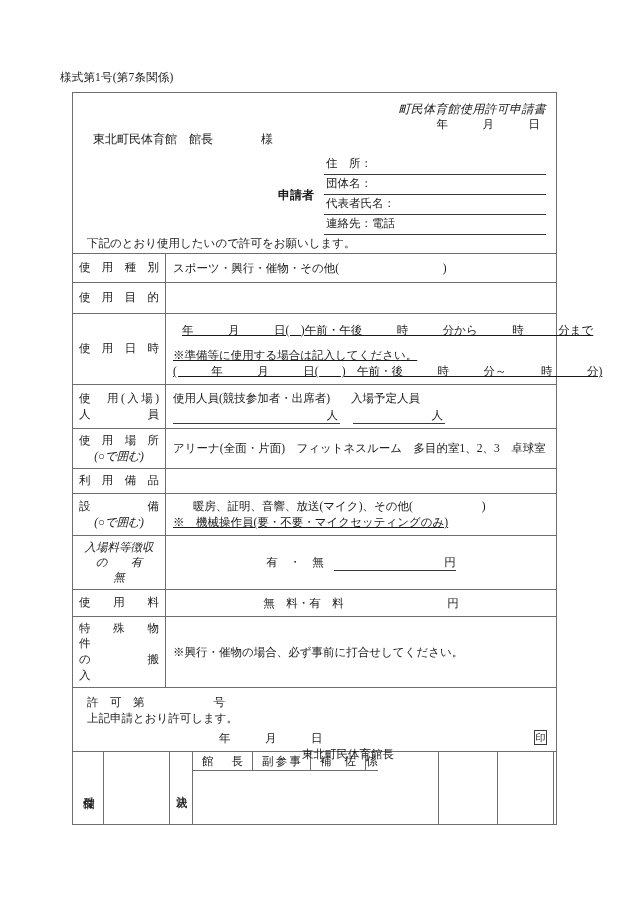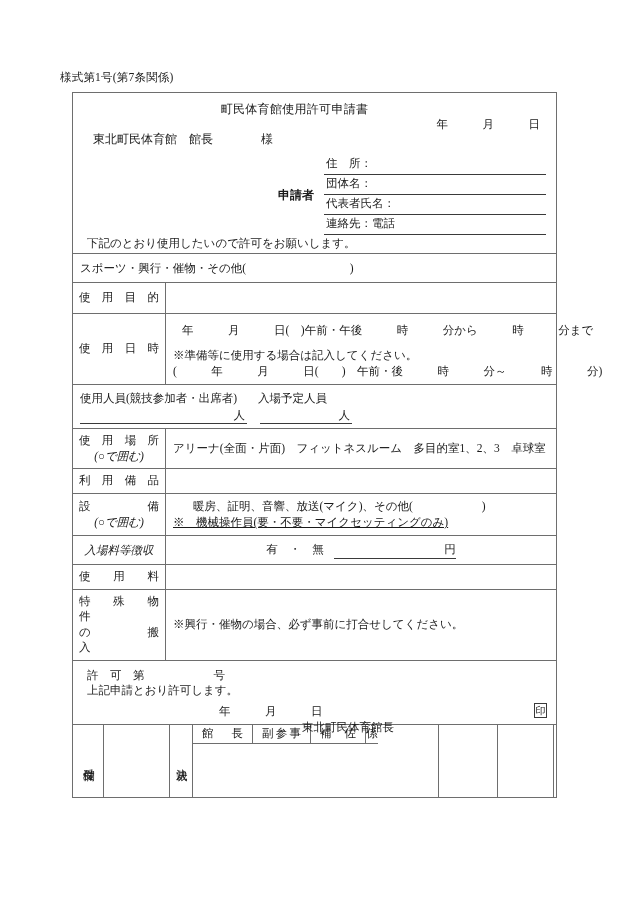--- a/index.html
+++ b/index.html
@@ -78,24 +78,25 @@
     justify-content: center;
   }
   
   .hdr {
     position: relative;
     box-sizing: border-box;
     padding: 8px 10px 8px 10px;
     height: 160px;
   }
   .hdr-title {
-    text-align: center;
+    text-align: right;
     font-size: 12px;
     letter-spacing: 0.3px;
     margin-left: -40px;
+    font-style: italic;
   }
   .hdr-date {
     position: absolute;
     right: 16px;
     top: 24px;
     font-size: 11.5px;
     white-space: pre;
   }
   .hdr-addressee {
     position: absolute;
@@ -131,21 +132,21 @@
   }
   .hdr-request {
     position: absolute;
     left: 14px;
     top: 143px;
     font-size: 11.5px;
   }
   
   .r-shubetsu .cell { min-height: 28px; }
   .r-mokuteki .cell { min-height: 30px; }
-  .r-nichiji .cell { min-height: 54px; justify-content: space-between; padding-top: 8px; padding-bottom: 4px;}
+  .r-nichiji .cell { min-height: 54px; justify-content: space-between; padding-top: 8px; padding-bottom: 4px; text-decoration: underline;}
   .r-nichiji .line1 { text-align: center; white-space: pre; }
   .r-nichiji .note { white-space: pre; margin-top: 8px; }
   .r-ninin .cell { min-height: 30px; padding-top: 5px; }
   .ninin-top { display: flex; white-space: pre; }
   .ninin-a { width: 178px; }
   .ninin-b { }
   .ninin-bot { display: flex; }
   .ul-a { width: 165px; border-bottom: 1px solid #3a3a3a; text-align: right; font-size: 11.5px; padding-right: 2px; }
   .ul-gap { width: 13px; }
   .ul-b { width: 90px; border-bottom: 1px solid #3a3a3a; text-align: right; font-size: 11.5px; padding-right: 2px; }
@@ -274,20 +275,23 @@
           <div class="aline">団体名：</div>
           <div class="aline">代表者氏名：</div>
           <div class="aline">連絡先：電話</div>
         </div>
       </div>
 
       <div class="hdr-request">下記のとおり使用したいので許可をお願いします。</div>
     </div>
 
     <div class="row r-shubetsu">
+      <div class="lbl">
+        <span class="j">使用種別</span>
+      </div>
       <div class="cell">スポーツ・興行・催物・その他(　　　　　　　　　)</div>
     </div>
 
     <div class="row r-mokuteki">
       <div class="lbl">
         <span class="j">使用目的</span>
       </div>
       <div class="cell"></div>
     </div>
 
@@ -296,20 +300,24 @@
         <span class="j">使用日時</span>
       </div>
       <div class="cell">
         <div class="line1">年　　　月　　　日(　)午前・午後　　　時　　　分から　　　時　　　分まで</div>
         <div class="note">※準備等に使用する場合は記入してください。</div>
         <div class="note2" style="white-space:pre;">(　　　年　　　月　　　日(　　)　午前・後　　　時　　　分～　　　時　　　分)</div>
       </div>
     </div>
 
     <div class="row r-ninin">
+      <div class="lbl">
+        <span class="j">使　用(入場)</span>
+        <span class="j">人　　　　員</span>
+      </div>
       <div class="cell">
         <div class="ninin-top">
           <span class="ninin-a">使用人員(競技参加者・出席者)</span>
           <span class="ninin-b">入場予定人員</span>
         </div>
         <div class="ninin-bot">
           <span class="ul-a">人</span>
           <span class="ul-gap"></span>
           <span class="ul-b">人</span>
         </div>
@@ -338,32 +346,36 @@
       </div>
       <div class="cell">
         <div style="white-space:pre;padding-left:20px;">暖房、証明、音響、放送(マイク)、その他(　　　　　　)</div>
         <div class="setsubi-2">※　機械操作員(要・不要・マイクセッティングのみ)</div>
       </div>
     </div>
 
     <div class="row r-nyujo">
       <div class="lbl">
         <span class="c">入場料等徴収</span>
+        <span class="c">の　　有　　無</span>
       </div>
       <div class="cell">
         <div class="nyujo-in">
           <span>有　・　無</span>
           <span class="nyujo-ul">円</span>
         </div>
       </div>
     </div>
 
     <div class="row r-shiyouryo">
       <div class="lbl">
         <span class="j">使用料</span>
+      </div>
+      <div class="cell">
+        <div class="shiyouryo-in">無　料・有　料　　　　　　　　　円</div>
       </div>
     </div>
 
     <div class="row r-tokushu">
       <div class="lbl">
         <span class="j">特　殊　物　件</span>
         <span class="j">の　　搬　　入</span>
       </div>
       <div class="cell">※興行・催物の場合、必ず事前に打合せしてください。</div>
     </div>

